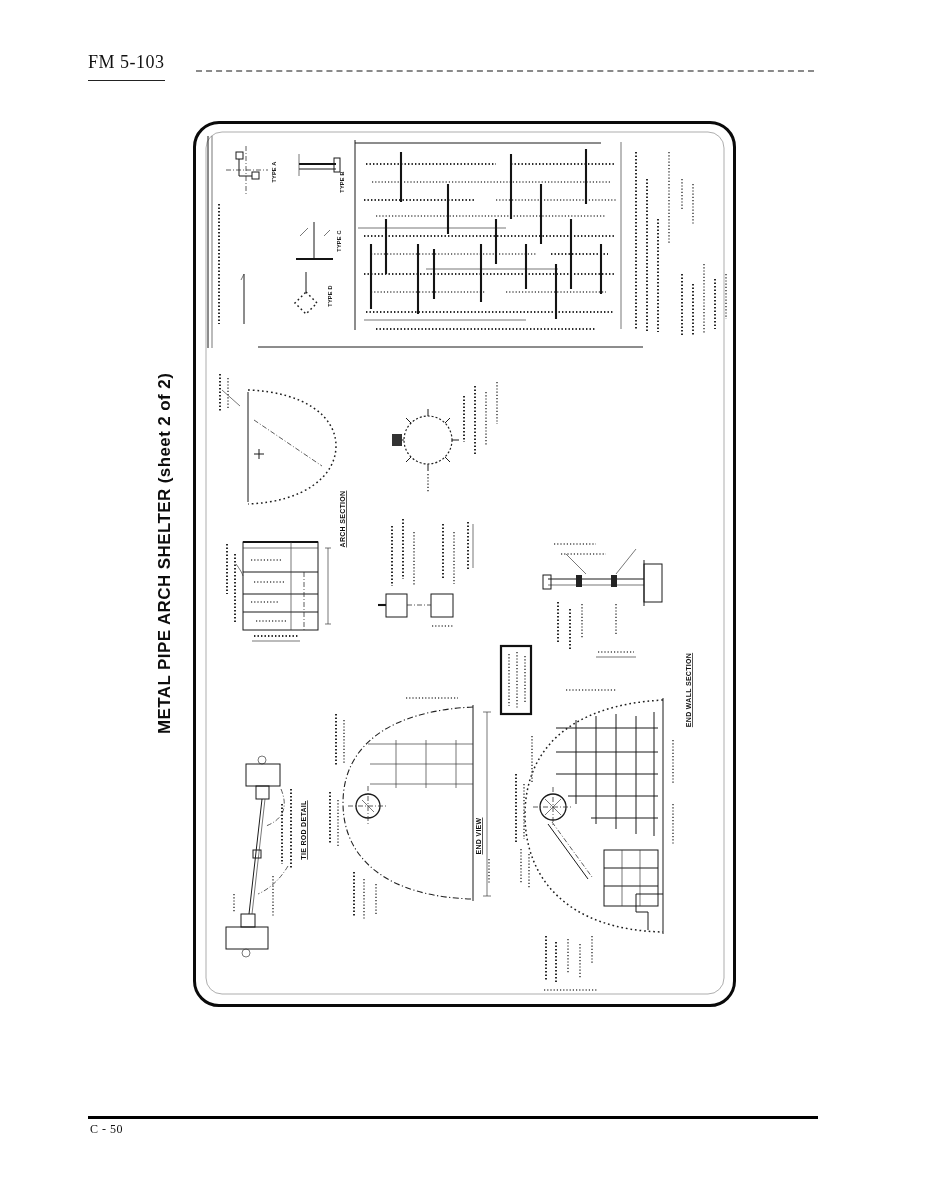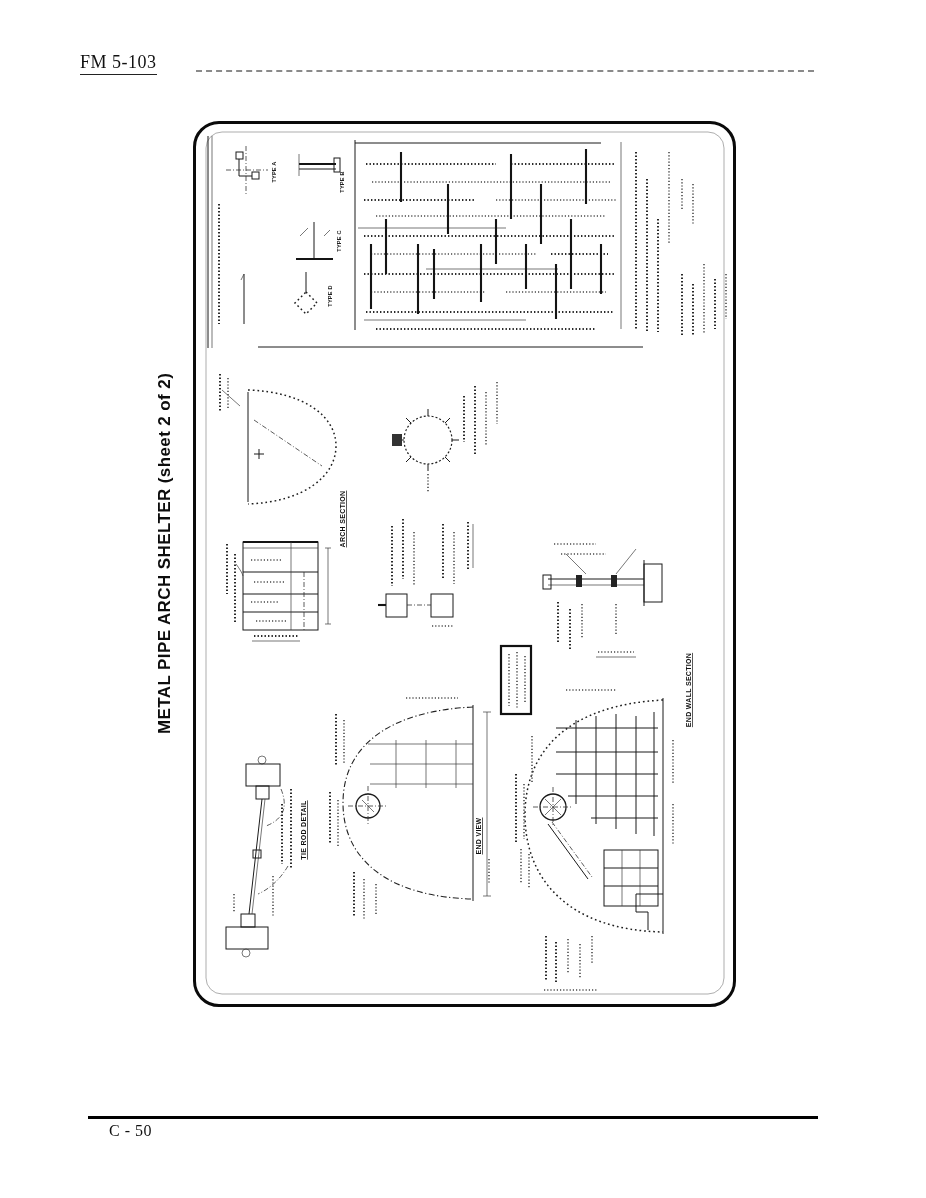--- a/index.html
+++ b/index.html
@@ -1,26 +1,26 @@
 <!DOCTYPE html>
 <html><head>
 <meta charset="utf-8">
 <style>
   html,body{margin:0;padding:0;background:#e8e8e8;}
   .page{position:relative;width:926px;height:1198px;background:#ffffff;overflow:hidden;
         font-family:"Liberation Serif",serif;color:#111;}
   
-  .hdr{position:absolute;left:80px;top:52px;font-size:18px;letter-spacing:.5px;
-       border-bottom:1.5px solid #222;padding-bottom:1px;}
+  .hdr{position:absolute;left:88px;top:52px;font-size:18px;letter-spacing:.5px;
+       border-bottom:1.5px solid #222;padding-bottom:7px;}
   .hdr-rule{position:absolute;left:196px;top:70px;width:618px;height:0;
             border-bottom:2px dashed #8a8a8a;}
   
   .ftr-rule{position:absolute;left:88px;top:1116px;width:730px;height:0;
             border-bottom:3.5px solid #000;}
-  .ftr{position:absolute;left:90px;top:1122px;font-size:16px;letter-spacing:.5px;margin-left:19px;}
+  .ftr{position:absolute;left:90px;top:1122px;font-size:12px;letter-spacing:.5px;}
   
   .fig-title{position:absolute;left:-11px;top:538px;width:362px;height:30px;
              transform:rotate(-90deg);transform-origin:center;
              font-family:"Liberation Sans",sans-serif;font-weight:bold;font-size:17px;
              letter-spacing:.4px;white-space:nowrap;color:#0d0d0d;}
   
   .sheet{position:absolute;left:193px;top:121px;width:537px;height:880px;
          background:#fff;border:3.5px solid #0a0a0a;border-radius:26px;}
   svg{display:block;}
   

